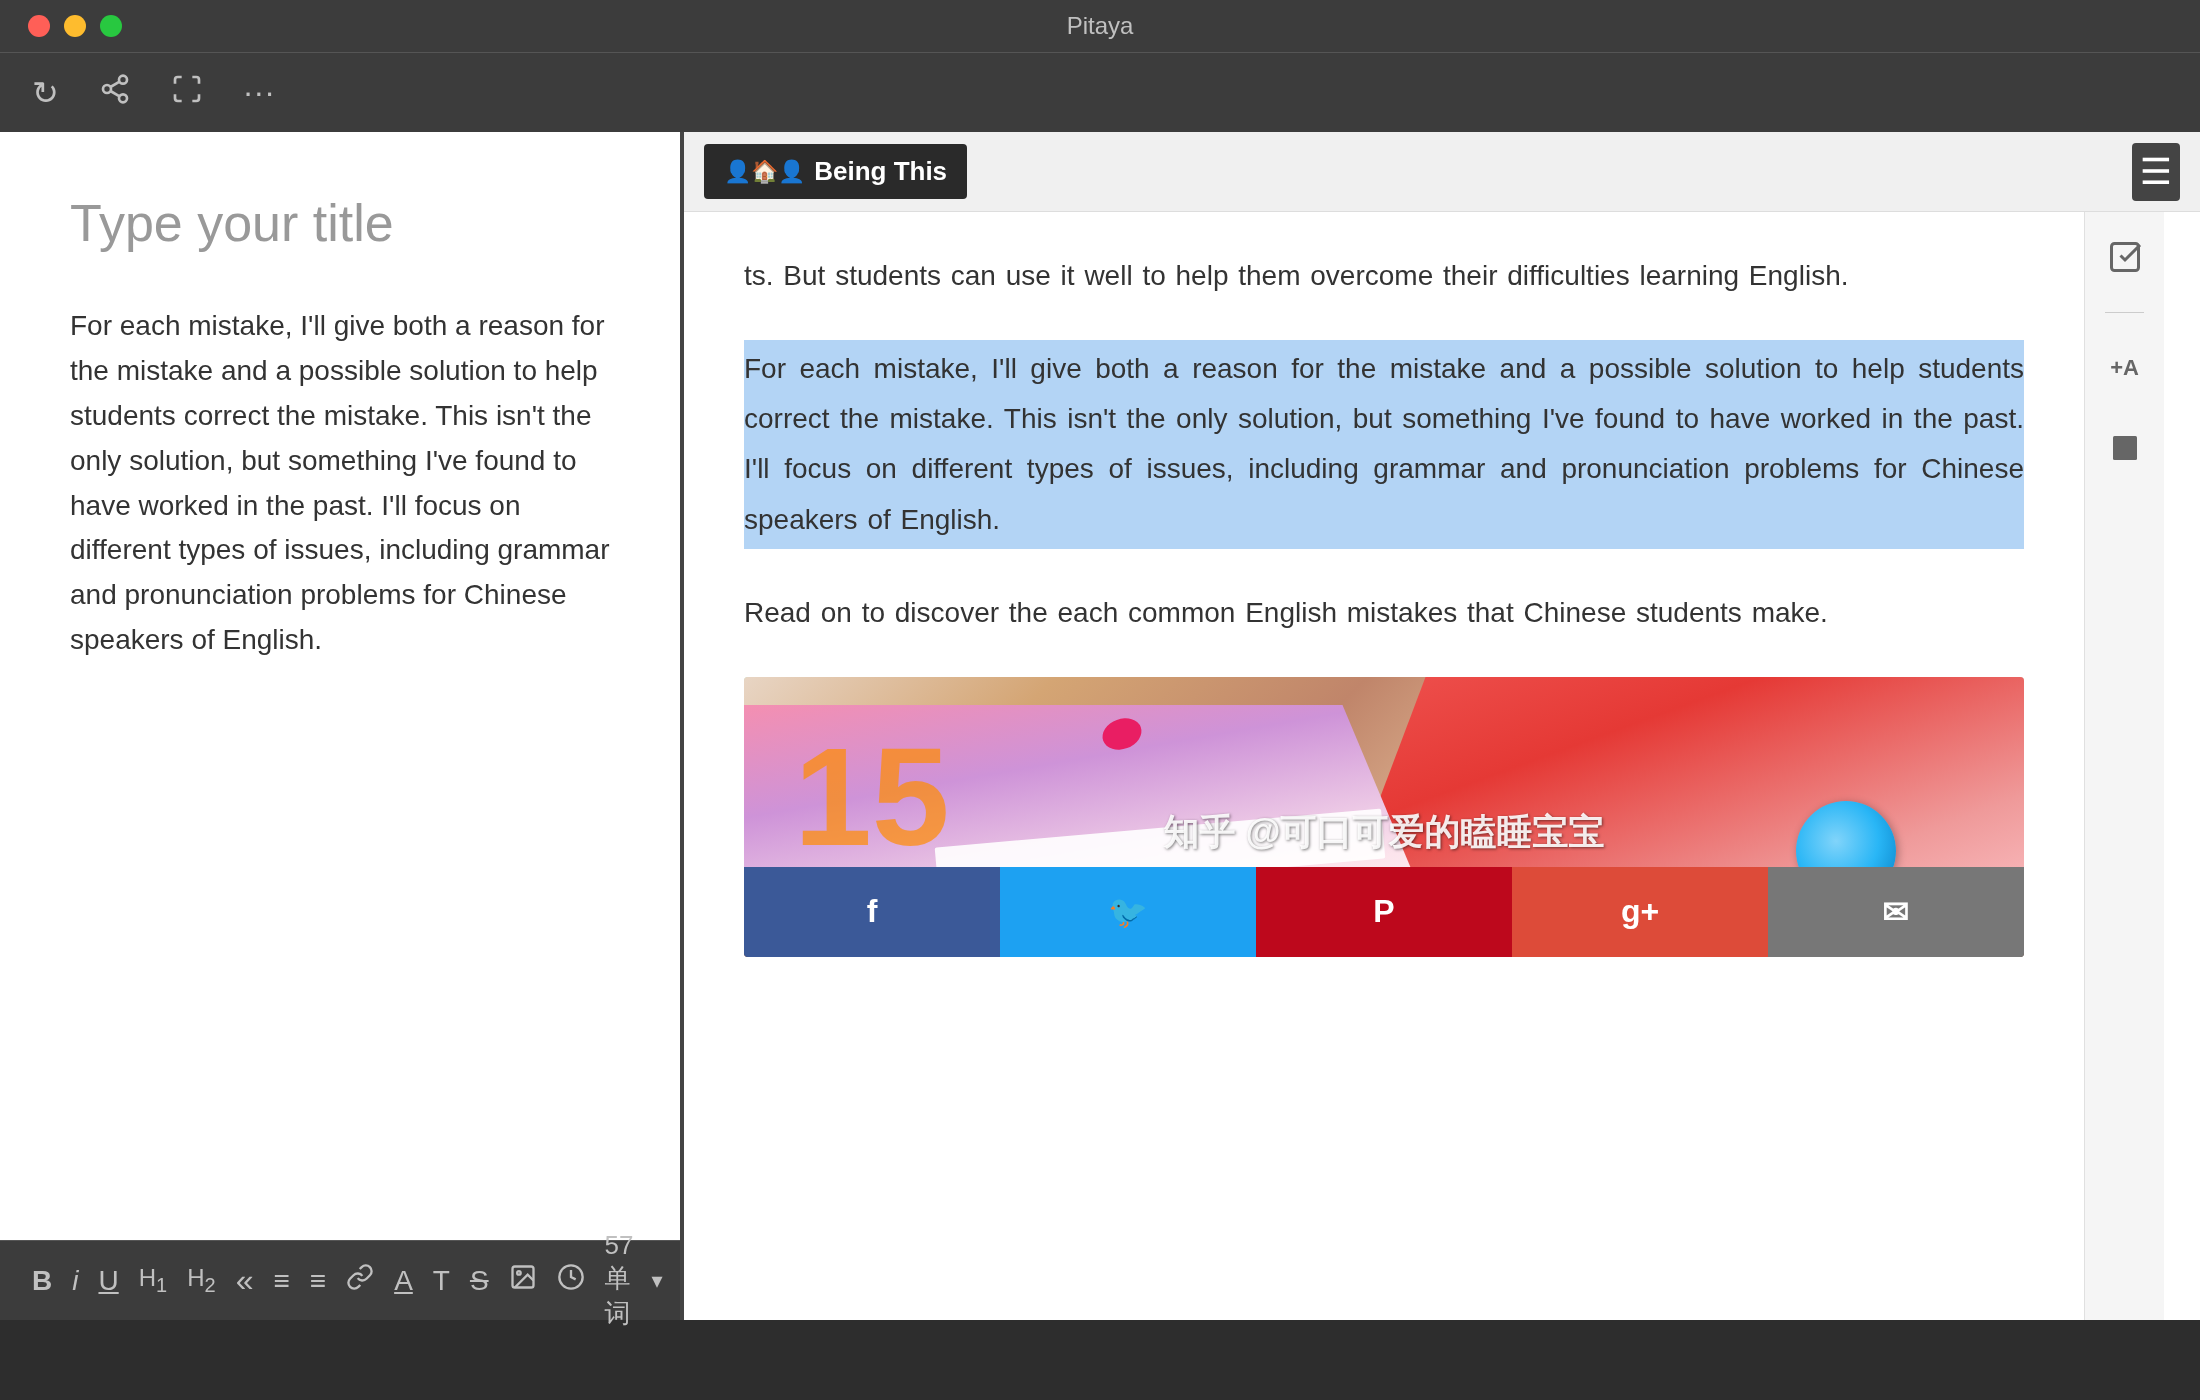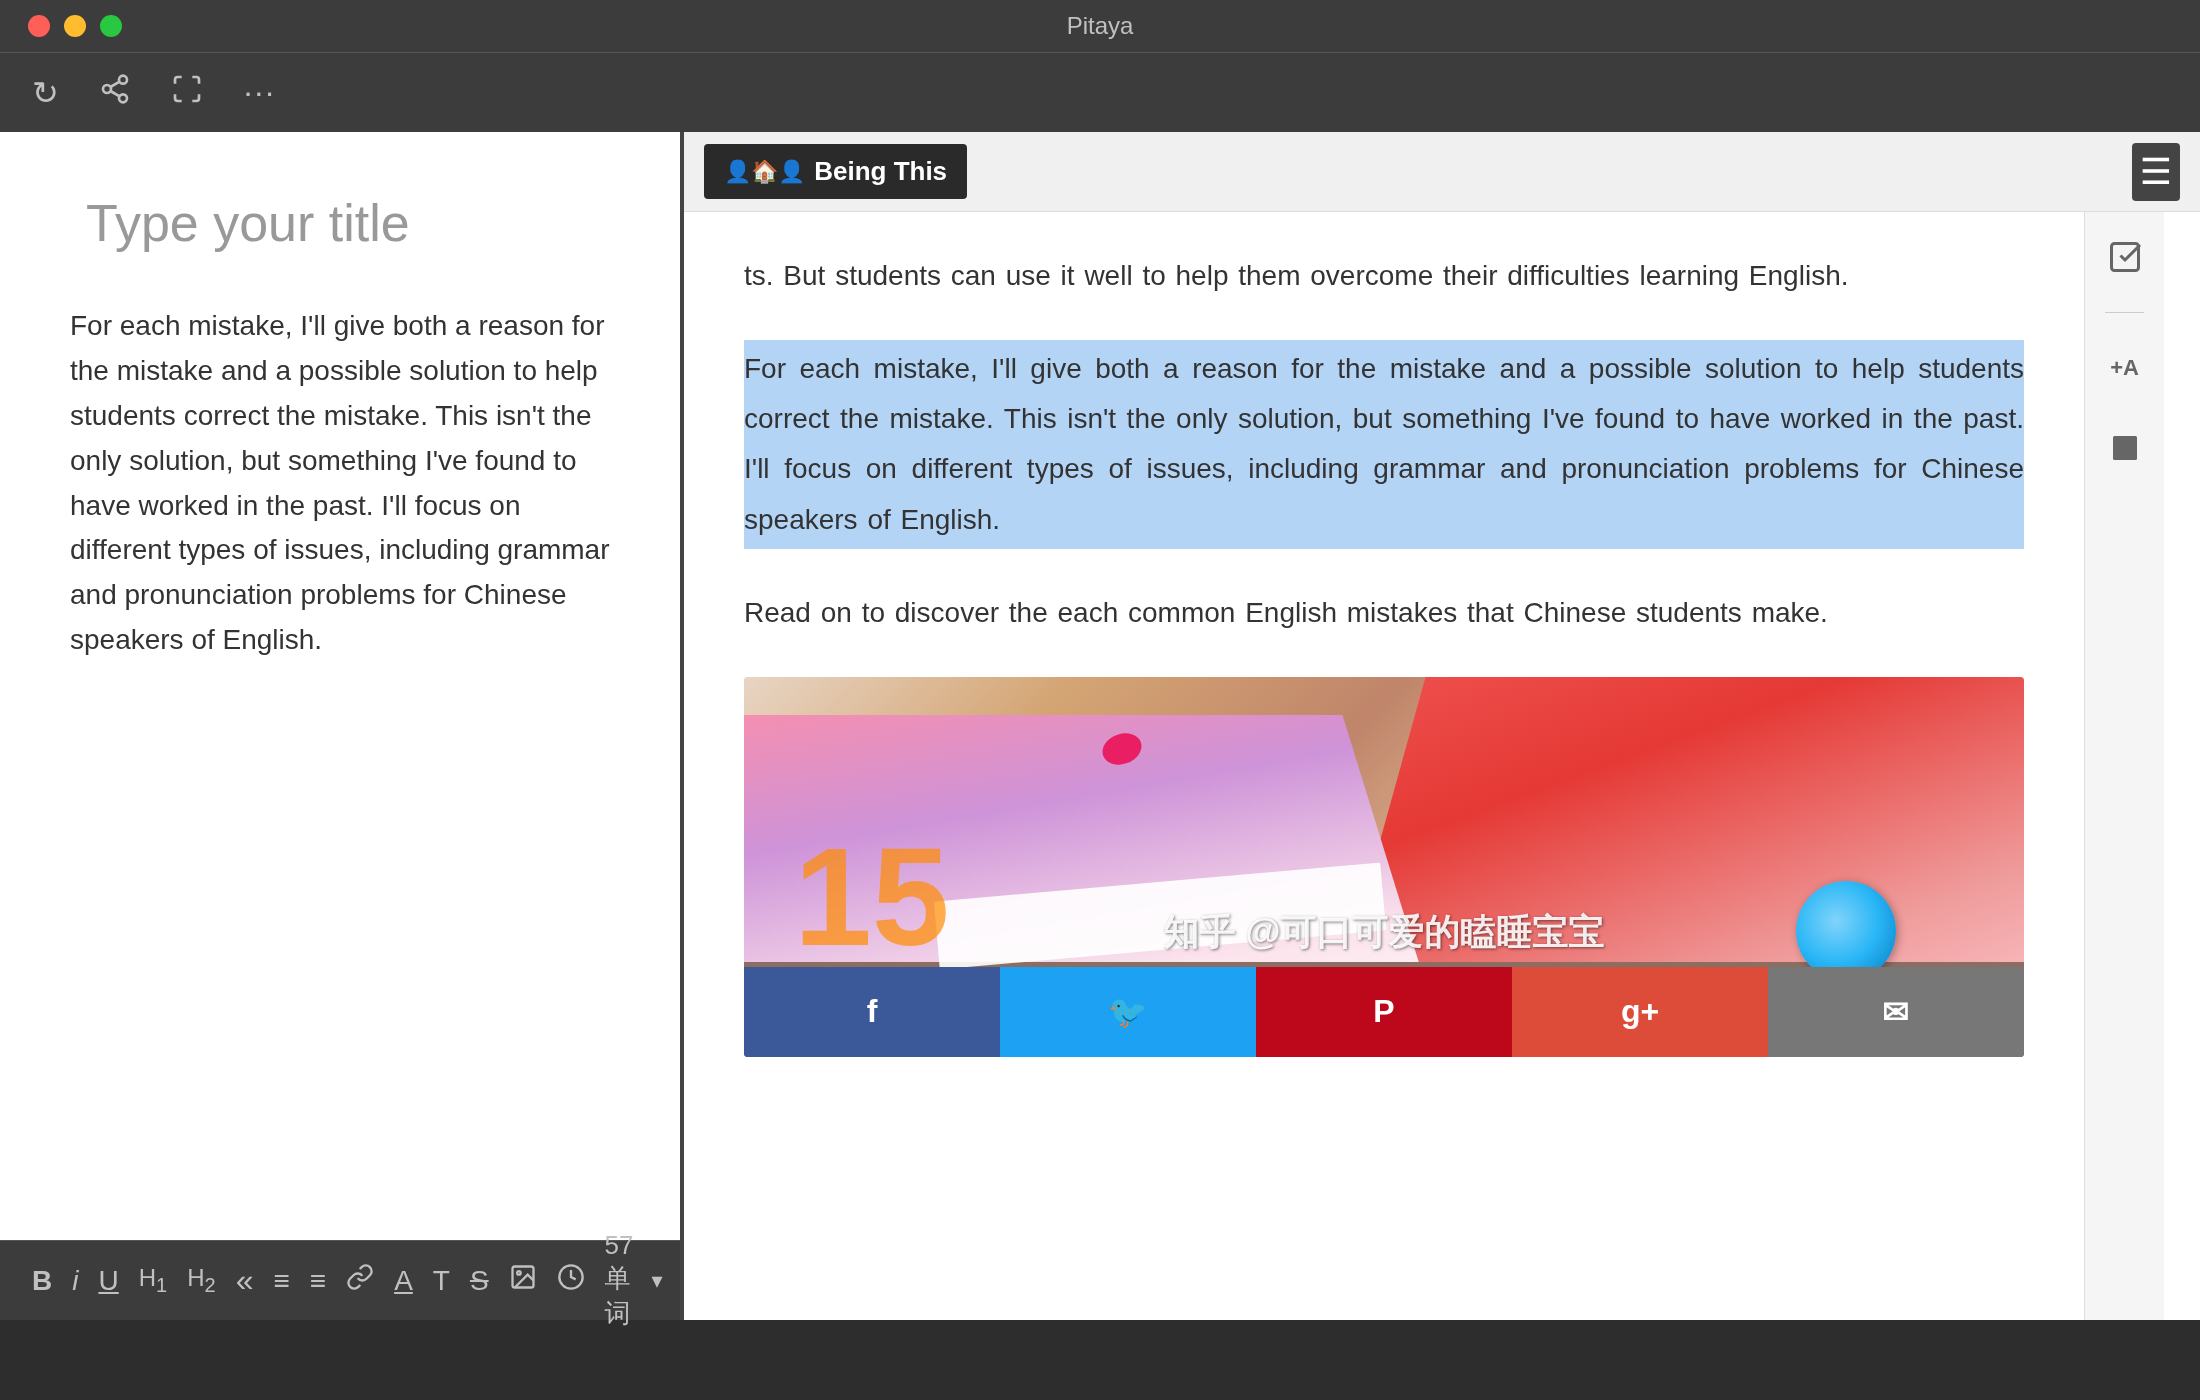--- a/index.html
+++ b/index.html
@@ -79,21 +79,20 @@
       flex-direction: column;
       position: relative;
     }
 
     .editor-title {
       font-size: 52px;
       font-weight: 300;
       color: #999;
       margin-bottom: 50px;
       line-height: 1.2;
-      margin-left: 16px;
     }
 
     .editor-body {
       font-size: 28px;
       line-height: 1.6;
       color: #333;
       font-weight: 400;
     }
 
     
@@ -205,21 +204,21 @@
       color: #333;
       margin-bottom: 40px;
       text-align: justify;
       word-spacing: 2px;
     }
 
     
     .article-image-container {
       position: relative;
       width: 100%;
-      height: 380px;
+      height: 280px;
       overflow: hidden;
       border-radius: 4px;
       background: #e0e0e0;
     }
 
     .article-image-bg {
       width: 100%;
       height: 100%;
       background: linear-gradient(135deg, #c8e6c9 0%, #ffccbc 30%, #f8bbd0 60%, #b3e5fc 100%);
       position: relative;

